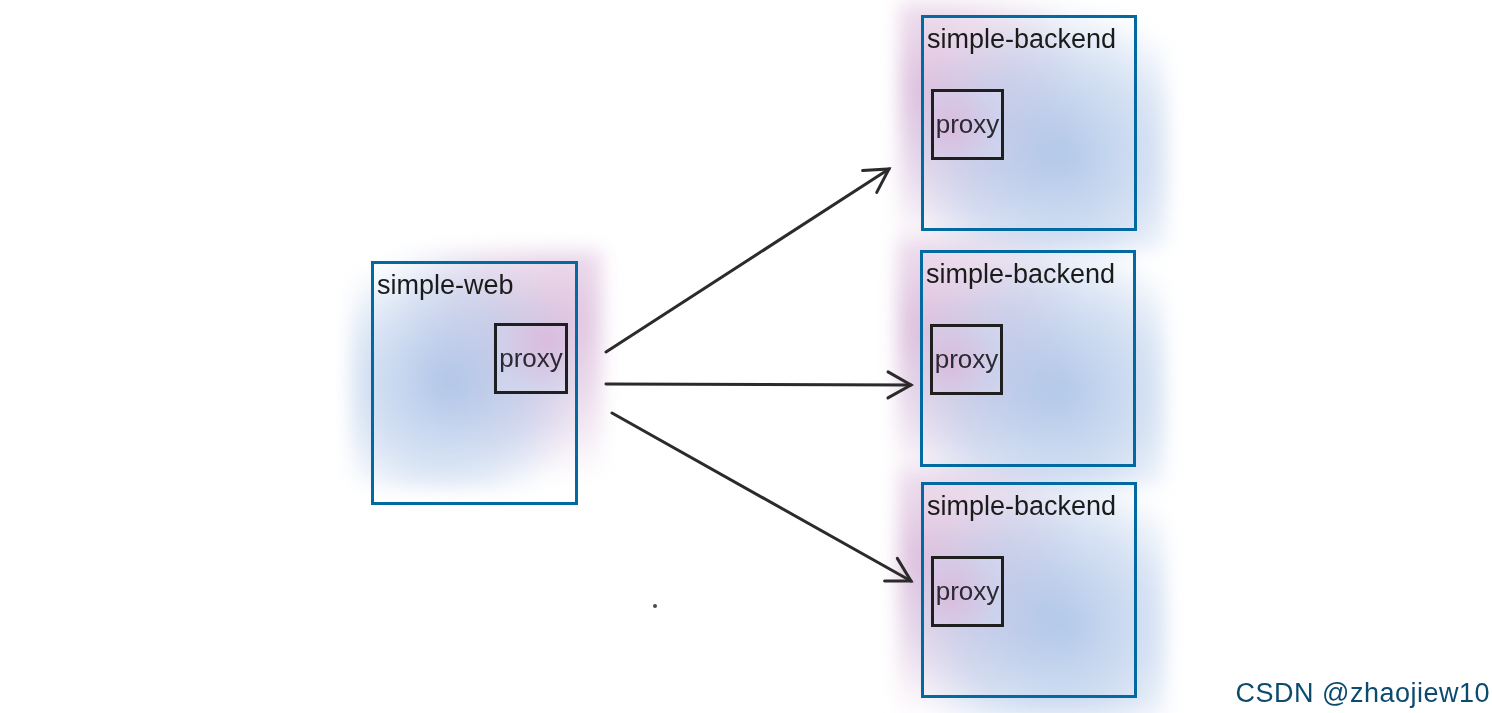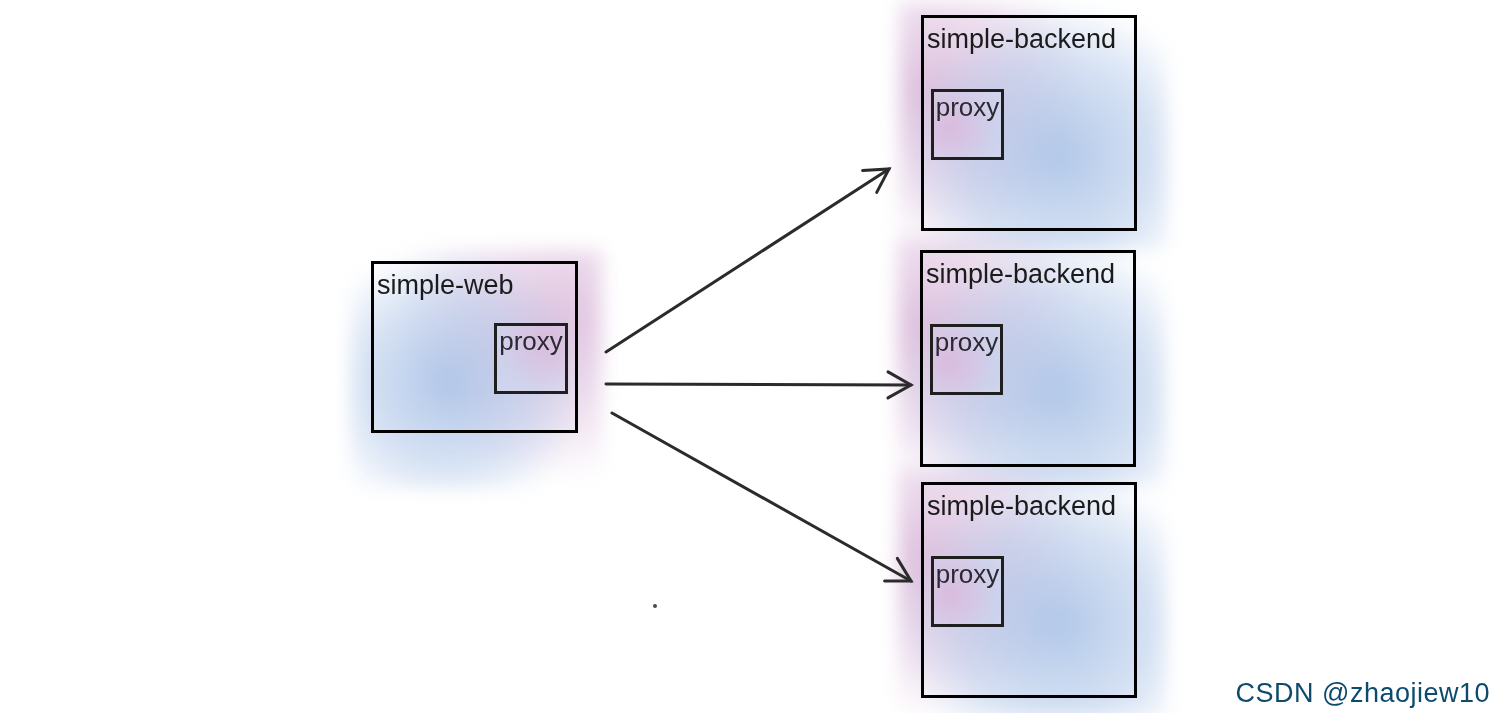--- a/index.html
+++ b/index.html
@@ -23,31 +23,31 @@
     width: 268px; height: 248px;
     background:
       radial-gradient(circle at 60% 62%, rgba(164,190,229,0.85) 0%, rgba(164,190,229,0.42) 45%, rgba(164,190,229,0) 70%),
       radial-gradient(circle at 10% 36%, rgba(214,178,214,0.82) 0%, rgba(214,178,214,0.35) 35%, rgba(214,178,214,0) 56%);
   }
   .wash-b1 { left: 899px; top: 2px; }
   .wash-b2 { left: 897px; top: 238px; }
   .wash-b3 { left: 898px; top: 470px; }
 
   
-  .node { position: absolute; border: 3px solid #000000; box-sizing: border-box; }
+  .node { position: absolute; border: 3px solid #0369a1; box-sizing: border-box; }
   .node-label {
     position: absolute; left: 3px; top: 8px;
     font-size: 27px; line-height: 1; color: #1b1b1b; white-space: nowrap;
   }
   .proxy {
     position: absolute; border: 3px solid #1f1f1f; box-sizing: border-box;
-    display: flex; align-items: flex-start; justify-content: center;
+    display: flex; align-items: center; justify-content: center;
     font-size: 26px; color: #2a2a33;
   }
-  .node-web  { left: 371px; top: 261px; width: 207px; height: 172px; }
+  .node-web  { left: 371px; top: 261px; width: 207px; height: 244px; }
   .proxy-web {
     left: 120px; top: 59px; width: 74px; height: 71px;
     background: radial-gradient(circle at 72% 22%, rgba(219,186,221,0.9), rgba(213,214,238,0.55) 70%, rgba(222,226,244,0.4));
   }
   .node-b  { width: 216px; height: 216px; }
   .node-b1 { left: 921px; top: 15px;  }
   .node-b2 { left: 920px; top: 250px; height: 217px; }
   .node-b3 { left: 921px; top: 482px; }
   .proxy-b {
     left: 7px; top: 71px; width: 73px; height: 71px;

